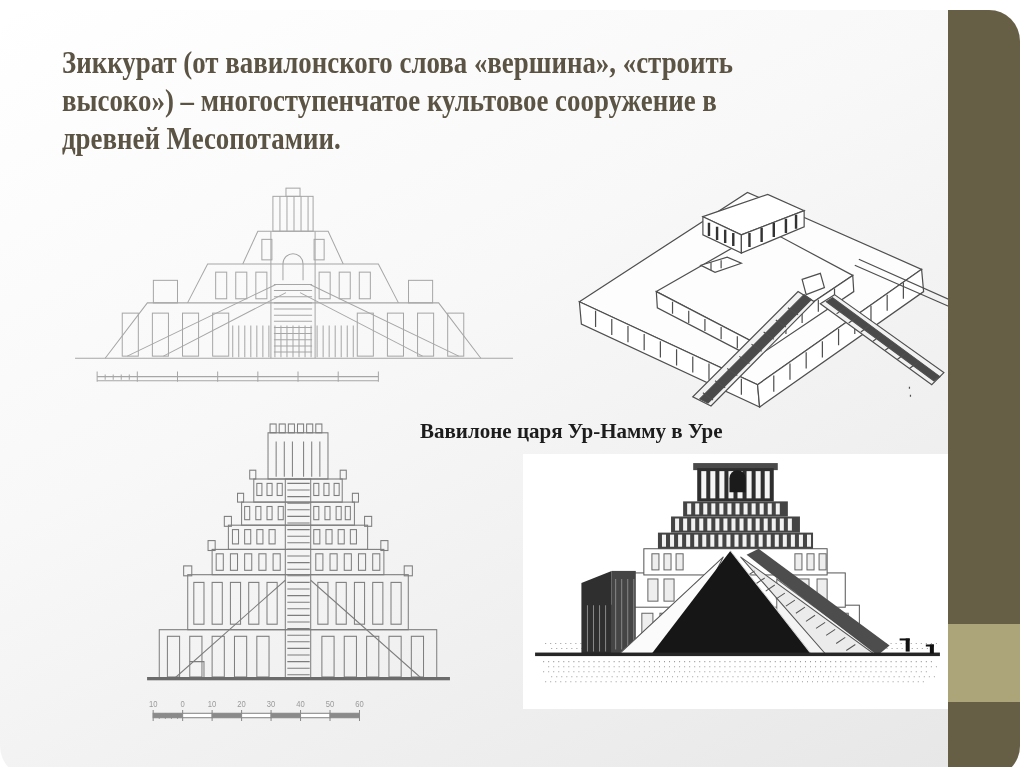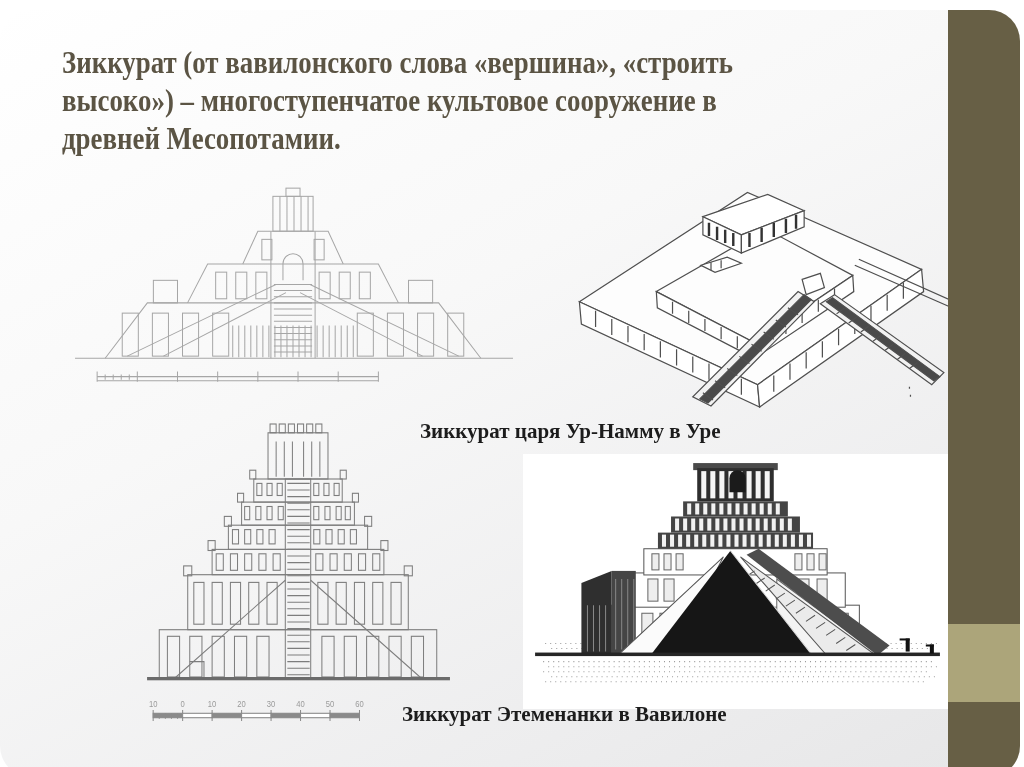--- a/index.html
+++ b/index.html
@@ -98,21 +98,21 @@
         <polygon points="252,133 259,138 157,240 149,236" fill="#4a4a4a"></polygon>
         <path d="M236 146l10 7M224 158l10 7M212 170l10 7M200 182l10 7M188 194l10 7M176 206l10 7M164 218l10 7M152 230l10 7" fill="none"></path>
         <polygon points="268,142 282,133 390,210 378,222" fill="#f2f2f2"></polygon>
         <polygon points="274,140 280,136 386,214 380,218" fill="#4a4a4a"></polygon>
         <path d="M284 152l8 -6M296 161l8 -6M308 170l8 -6M320 179l8 -6M332 188l8 -6M344 197l8 -6M356 206l8 -6" fill="none"></path>
         <path d="M356 224v4M357 232v4" stroke-dasharray="2 3" fill="none"></path>
       </g>
     </svg>
   </div>
 
-  <div class="cap" style="left:420px;top:409px;">Зиккурат царя Ур-Намму в Уре</div>
+  <div class="cap" style="left:420px;top:409px;">Вавилоне царя Ур-Намму в Уре</div>
 
   <div class="figure" style="left:134px;top:392px;width:310px;height:330px;">
     <svg viewBox="0 0 305 300" preserveAspectRatio="none">
       <g stroke="#7d7d7d" stroke-width="1" fill="none">
         <rect x="16" y="207" width="273" height="45"></rect>
         <rect x="44" y="157" width="217" height="50"></rect>
         <rect x="68" y="134" width="169" height="23"></rect>
         <rect x="84" y="112" width="137" height="22"></rect>
         <rect x="97" y="91" width="111" height="21"></rect>
         <rect x="109" y="70" width="87" height="21"></rect>
@@ -332,19 +332,18 @@
       <polygon points="206,96 128,198 286,198" fill="#161616"></polygon>
       <path d="M206 96L286 198" stroke="#dddddd" stroke-width="1" fill="none"></path>
       <rect x="12" y="197" width="402" height="3.5" fill="#262626"></rect>
       <rect x="380" y="183" width="4" height="13" fill="#111111"></rect>
       <rect x="374" y="183" width="10" height="2" fill="#111111"></rect>
       <rect x="404" y="189" width="4" height="9" fill="#111111"></rect>
       <rect x="400" y="189" width="8" height="2" fill="#111111"></rect>
     </svg>
   </div>
 
-  <div class="cap" style="left:402px;top:692px;">Зиккурат Этеменанки в Вавилоне</div>
 
   <div class="accent-bar">
     <div class="band"></div>
   </div>
 
 </div>
 
 </body></html>

